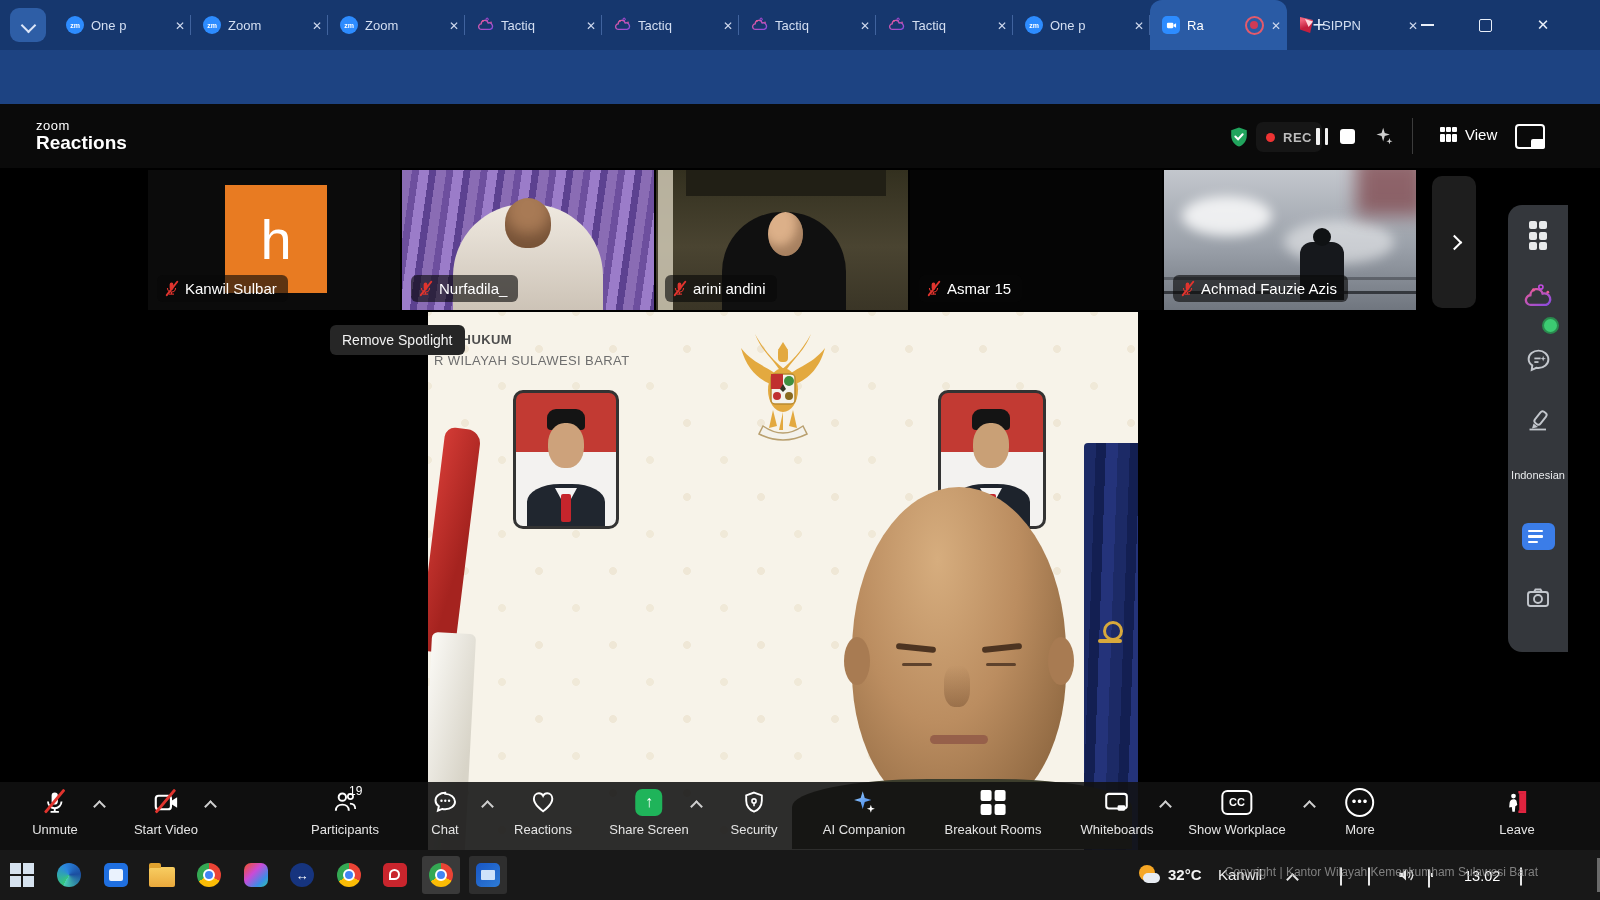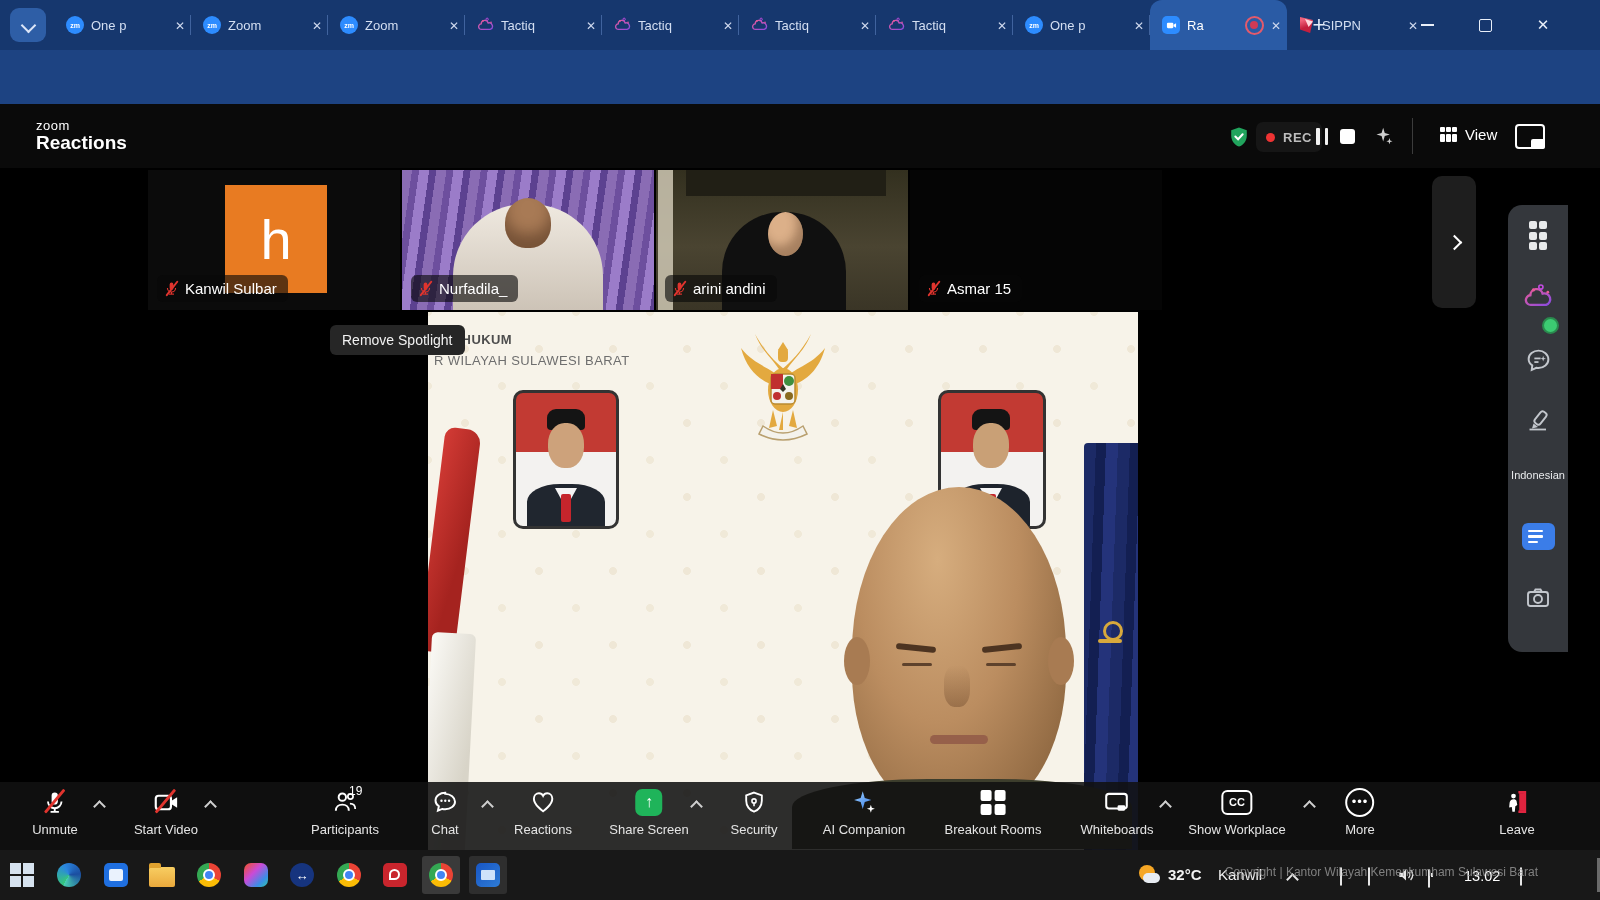--- a/index.html
+++ b/index.html
@@ -494,20 +494,35 @@
       </div>
   </div>
   <div class="tile" style="left:910px;background:#050505">
     <div class="ntag">
         <span class="micmute"><svg viewBox="0 0 24 24">
             <use href="#i-mic"></use>
           </svg></span>
         <span>Asmar 15</span>
       </div>
   </div>
+  <div class="tile" style="left:1164px">
+    <div class="t5-bg"></div>
+    <div class="t5-cloud" style="left:18px;top:26px;width:90px;height:40px"></div>
+    <div class="t5-cloud" style="left:120px;top:50px;width:110px;height:44px;opacity:.6"></div>
+    <div class="t5-red"></div>
+    <div class="t5-fig"></div>
+    <div class="t5-rail" style="bottom:16px"></div>
+    <div class="t5-rail" style="bottom:30px;opacity:.5"></div>
+    <div class="ntag">
+        <span class="micmute"><svg viewBox="0 0 24 24">
+            <use href="#i-mic"></use>
+          </svg></span>
+        <span>Achmad Fauzie Azis</span>
+      </div>
+  </div>
   <div class="stripnext">
       <span class="chev right"></span>
     </div>
 
   <div id="mainvideo">
     <div class="slide1">AN HUKUM</div>
     <div class="slide2">R WILAYAH SULAWESI BARAT</div>
     <div class="garuda"><svg width="96" height="140" viewBox="0 0 96 140">
           <use href="#i-garuda"></use>
         </svg></div>

